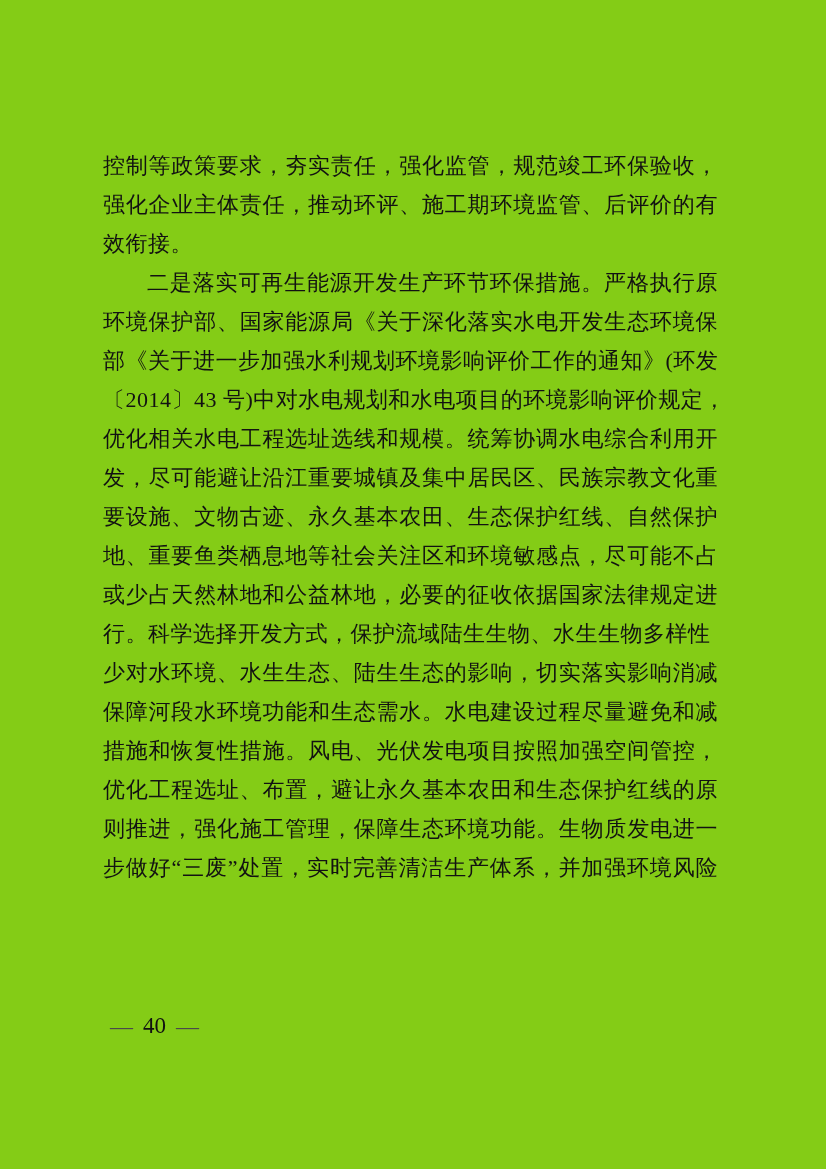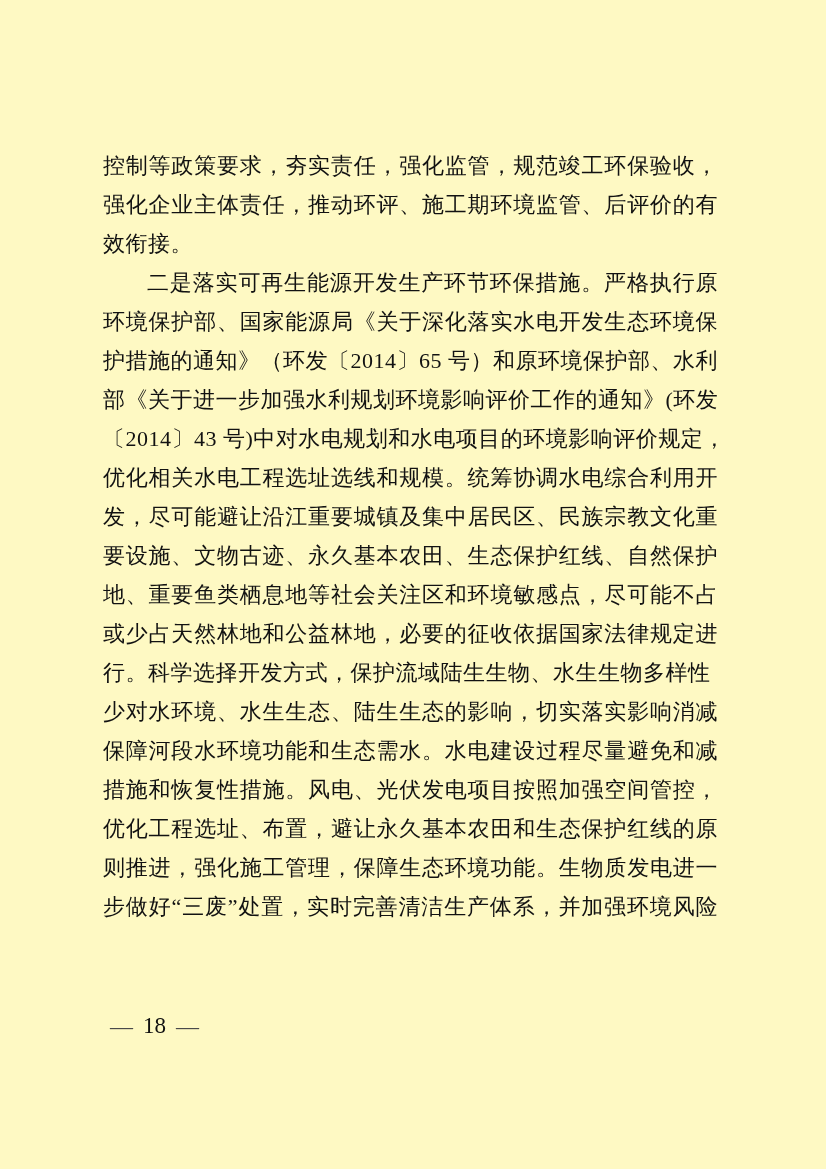--- a/index.html
+++ b/index.html
@@ -4,21 +4,21 @@
 <style>
   html, body {
     margin: 0;
     padding: 0;
     background: #ffffff;
   }
   .page {
     position: relative;
     width: 826px;
     height: 1169px;
-    background: #fef9c3;
+    background: #84cc16;
     overflow: hidden;
     font-family: "Liberation Serif", "DejaVu Serif", serif;
     color: #121212;
   }
   .text-block {
     position: absolute;
     left: 103px;
     top: 146px;
     width: 615px;
   }
@@ -61,36 +61,35 @@
 <body>
 
 <div class="page">
 
   <main class="text-block">
     <div class="line">控制等政策要求，夯实责任，强化监管，规范竣工环保验收，</div>
     <div class="line">强化企业主体责任，推动环评、施工期环境监管、后评价的有</div>
     <div class="line para-end">效衔接。</div>
     <div class="line indent">二是落实可再生能源开发生产环节环保措施。严格执行原</div>
     <div class="line">环境保护部、国家能源局《关于深化落实水电开发生态环境保</div>
-    <div class="line">护措施的通知》（环发〔2014〕65 号）和原环境保护部、水利</div>
     <div class="line">部《关于进一步加强水利规划环境影响评价工作的通知》(环发</div>
     <div class="line">〔2014〕43 号)中对水电规划和水电项目的环境影响评价规定，</div>
     <div class="line">优化相关水电工程选址选线和规模。统筹协调水电综合利用开</div>
     <div class="line">发，尽可能避让沿江重要城镇及集中居民区、民族宗教文化重</div>
     <div class="line">要设施、文物古迹、永久基本农田、生态保护红线、自然保护</div>
     <div class="line">地、重要鱼类栖息地等社会关注区和环境敏感点，尽可能不占</div>
     <div class="line">或少占天然林地和公益林地，必要的征收依据国家法律规定进</div>
     <div class="line">行。科学选择开发方式，保护流域陆生生物、水生生物多样性，</div>
     <div class="line">少对水环境、水生生态、陆生生态的影响，切实落实影响消减</div>
     <div class="line">保障河段水环境功能和生态需水。水电建设过程尽量避免和减</div>
     <div class="line">措施和恢复性措施。风电、光伏发电项目按照加强空间管控，</div>
     <div class="line">优化工程选址、布置，避让永久基本农田和生态保护红线的原</div>
     <div class="line">则推进，强化施工管理，保障生态环境功能。生物质发电进一</div>
     <div class="line">步做好“三废”处置，实时完善清洁生产体系，并加强环境风险</div>
   </main>
 
   <footer class="page-footer">
     <span class="dash">—</span>
-    <span class="num">18</span>
+    <span class="num">40</span>
     <span class="dash">—</span>
   </footer>
 
 </div>
 
 </body></html>

